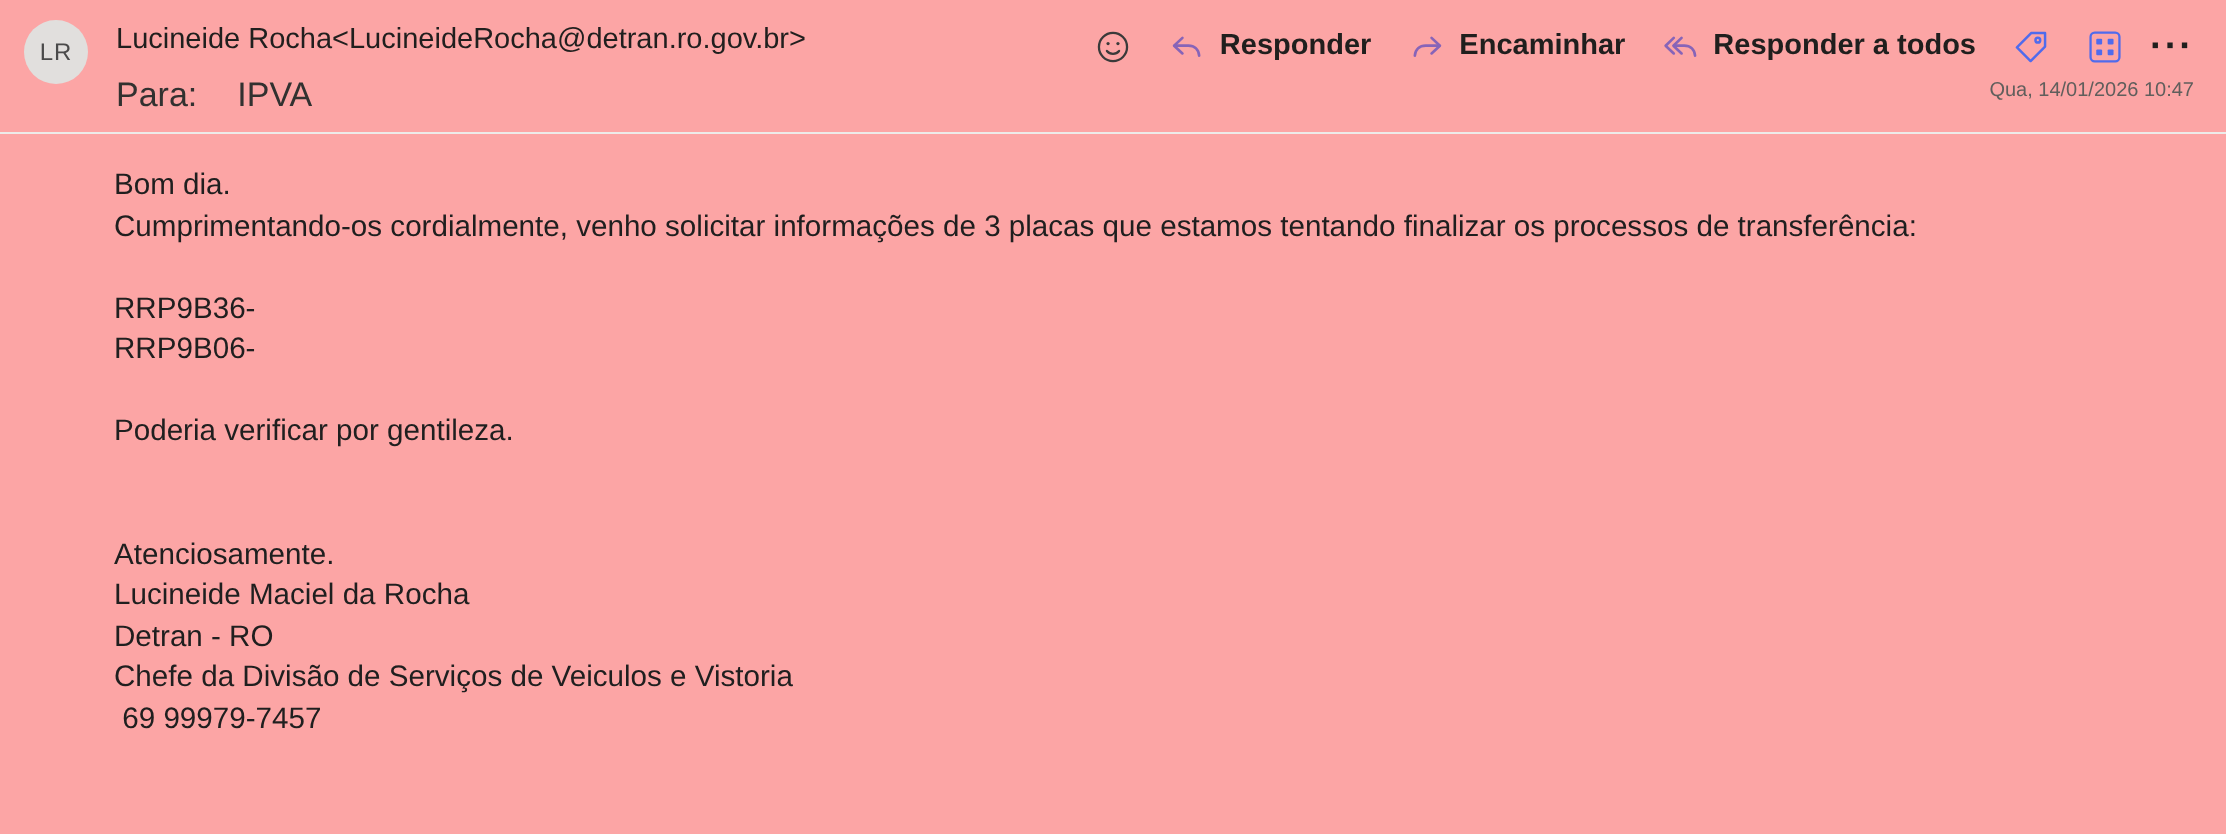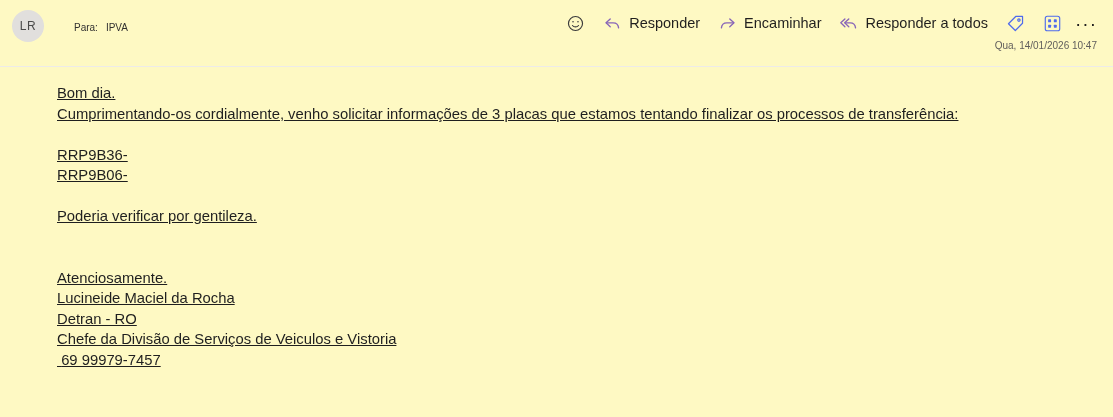--- a/index.html
+++ b/index.html
@@ -12,21 +12,21 @@
     height: 417px;
     font-family: "Liberation Sans", sans-serif;
     color: #201f1e;
     overflow: hidden;
   }
 
   .mail-reader {
     width: 1113px;
     height: 417px;
     position: relative;
-    background: #fef9c3;
+    background: #fca5a5;
   }
 
   
   .header-row {
     display: flex;
     align-items: flex-start;
     padding: 8px 12px 0 12px;
     height: 44px;
     box-sizing: border-box;
   }
@@ -58,38 +58,38 @@
     font-size: 14.5px;
     color: #201f1e;
     white-space: nowrap;
     overflow: hidden;
     text-overflow: ellipsis;
     line-height: 20px;
   }
 
   .to-line {
     margin-top: 9px;
-    font-size: 10px;
+    font-size: 17px;
     color: #3b3a39;
     line-height: 18px;
     display: flex;
-    gap: 8px;
-    margin-left: 16px;
+    gap: 20px;
   }
   .to-label { color: #323130; }
   .to-value { color: #323130; }
 
   
   .actions {
     display: flex;
     align-items: center;
     gap: 0px;
     flex: none;
     padding-top: 0px;
     white-space: nowrap;
+    font-weight: bold;
   }
 
   .action-btn {
     display: inline-flex;
     align-items: center;
     gap: 7px;
     height: 30px;
     padding: 0 9px;
     border-radius: 4px;
     font-size: 14.5px;
@@ -151,37 +151,37 @@
     padding: 16px 20px 0 57px;
     box-sizing: border-box;
   }
 
   .body-line {
     font-size: 14.8px;
     line-height: 20.5px;
     color: #1f1f1f;
     white-space: pre-wrap;
     min-height: 20.5px;
-    text-decoration: underline;
   }
 
   .body-line.blank {
     height: 20.5px;
   }
 </style>
 </head>
 <body>
 
 <div class="mail-reader">
 
   <div class="header-row">
 
     <div class="avatar">LR</div>
 
     <div class="sender-block">
+      <div class="sender-line">Lucineide Rocha&lt;LucineideRocha@detran.ro.gov.br&gt;</div>
       <div class="to-line">
         <span class="to-label">Para:</span>
         <span class="to-value">IPVA</span>
       </div>
     </div>
 
     <div class="actions">
 
       <div class="action-btn">
         <span class="icon">

